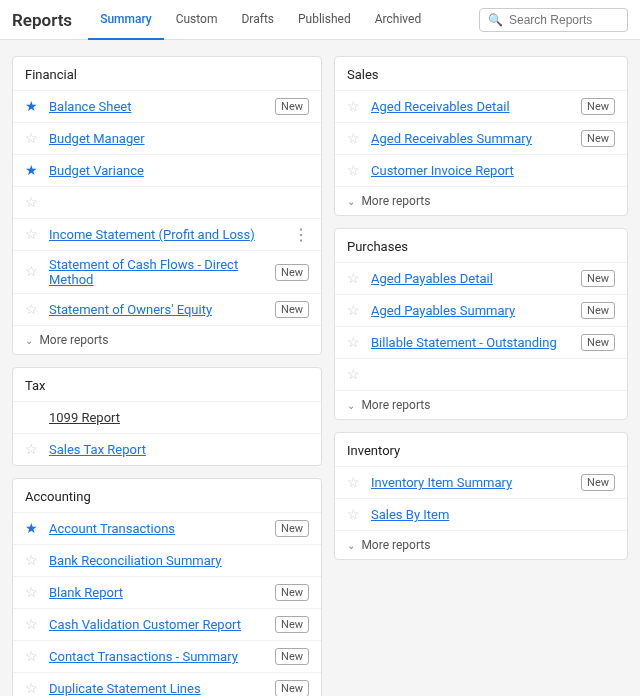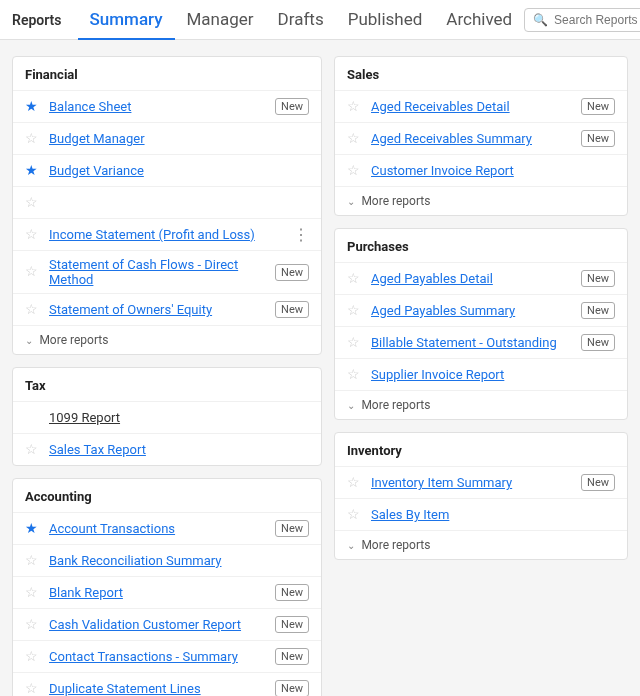--- a/index.html
+++ b/index.html
@@ -18,36 +18,36 @@
       display: flex;
       align-items: center;
       padding: 0 12px;
       height: 40px;
       gap: 0;
     }
     .nav-brand {
       font-weight: 600;
       color: #333;
       margin-right: 16px;
-      font-size: 14px;
+      font-size: 17px;
     }
     .nav-tabs {
       display: flex;
       align-items: center;
       flex: 1;
       gap: 0;
     }
     .nav-tab {
       padding: 12px 12px;
       height: 40px;
       display: flex;
       align-items: center;
       cursor: pointer;
       color: #555;
-      font-size: 17px;
+      font-size: 12px;
       border-bottom: 2px solid transparent;
       margin-bottom: -1px;
     }
     .nav-tab.active {
       color: #1b73e8;
       border-bottom: 2px solid #1b73e8;
       font-weight: 500;
     }
     .search-box {
       display: flex;
@@ -88,21 +88,21 @@
     }
 
     
     .section {
       background: #fff;
       border: 1px solid #e0e0e0;
       border-radius: 4px;
       margin-bottom: 12px;
     }
     .section-title {
-      font-weight: 700;
+      font-weight: 400;
       font-size: 13px;
       color: #222;
       padding: 10px 12px 8px 12px;
     }
     .report-item {
       display: flex;
       align-items: center;
       padding: 6px 12px;
       border-top: 1px solid #f0f0f0;
       min-height: 32px;
@@ -158,21 +158,21 @@
       margin-left: 8px;
     }
   </style>
 </head>
 <body>
 
 <div class="top-nav">
   <span class="nav-brand">Reports</span>
   <div class="nav-tabs">
     <div class="nav-tab active">Summary</div>
-    <div class="nav-tab">Manager</div>
+    <div class="nav-tab">Custom</div>
     <div class="nav-tab">Drafts</div>
     <div class="nav-tab">Published</div>
     <div class="nav-tab">Archived</div>
   </div>
   <div class="search-box">
     <span class="search-icon-char">🔍</span>
     <input type="text" placeholder="Search Reports" style="">
   </div>
 </div>
 
@@ -304,21 +304,20 @@
         <span class="report-name">Aged Payables Summary</span>
         <span class="new-badge">New</span>
       </div>
       <div class="report-item">
         <span class="star-icon">☆</span>
         <span class="report-name">Billable Statement - Outstanding</span>
         <span class="new-badge">New</span>
       </div>
       <div class="report-item">
         <span class="star-icon">☆</span>
-        <span class="report-name">Supplier Invoice Report</span>
       </div>
       <div class="more-btn">
         <span class="chevron-down">⌄</span>
         <span>More reports</span>
       </div>
     </div>
 
     <div class="section">
       <div class="section-title">Inventory</div>
       <div class="report-item">

